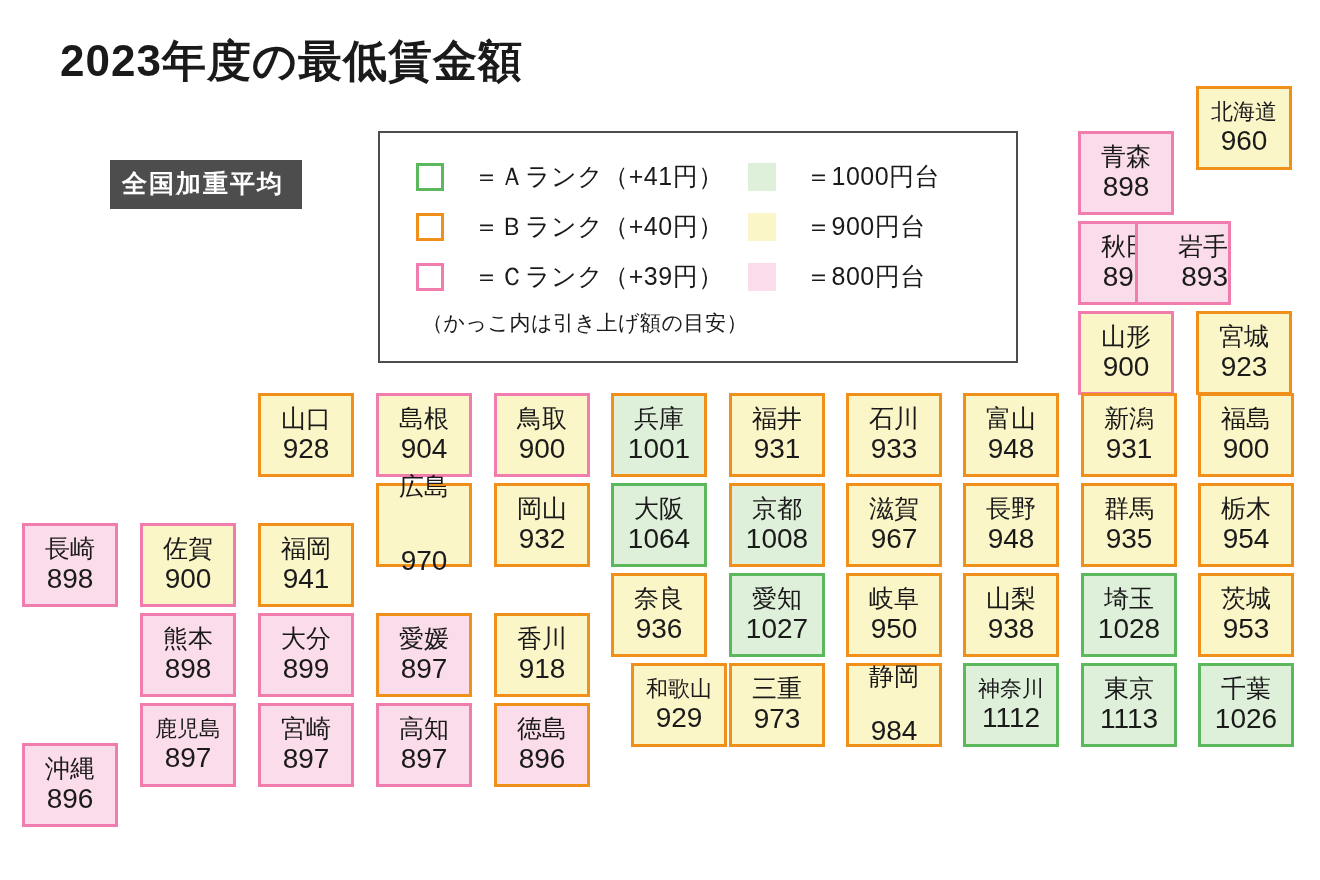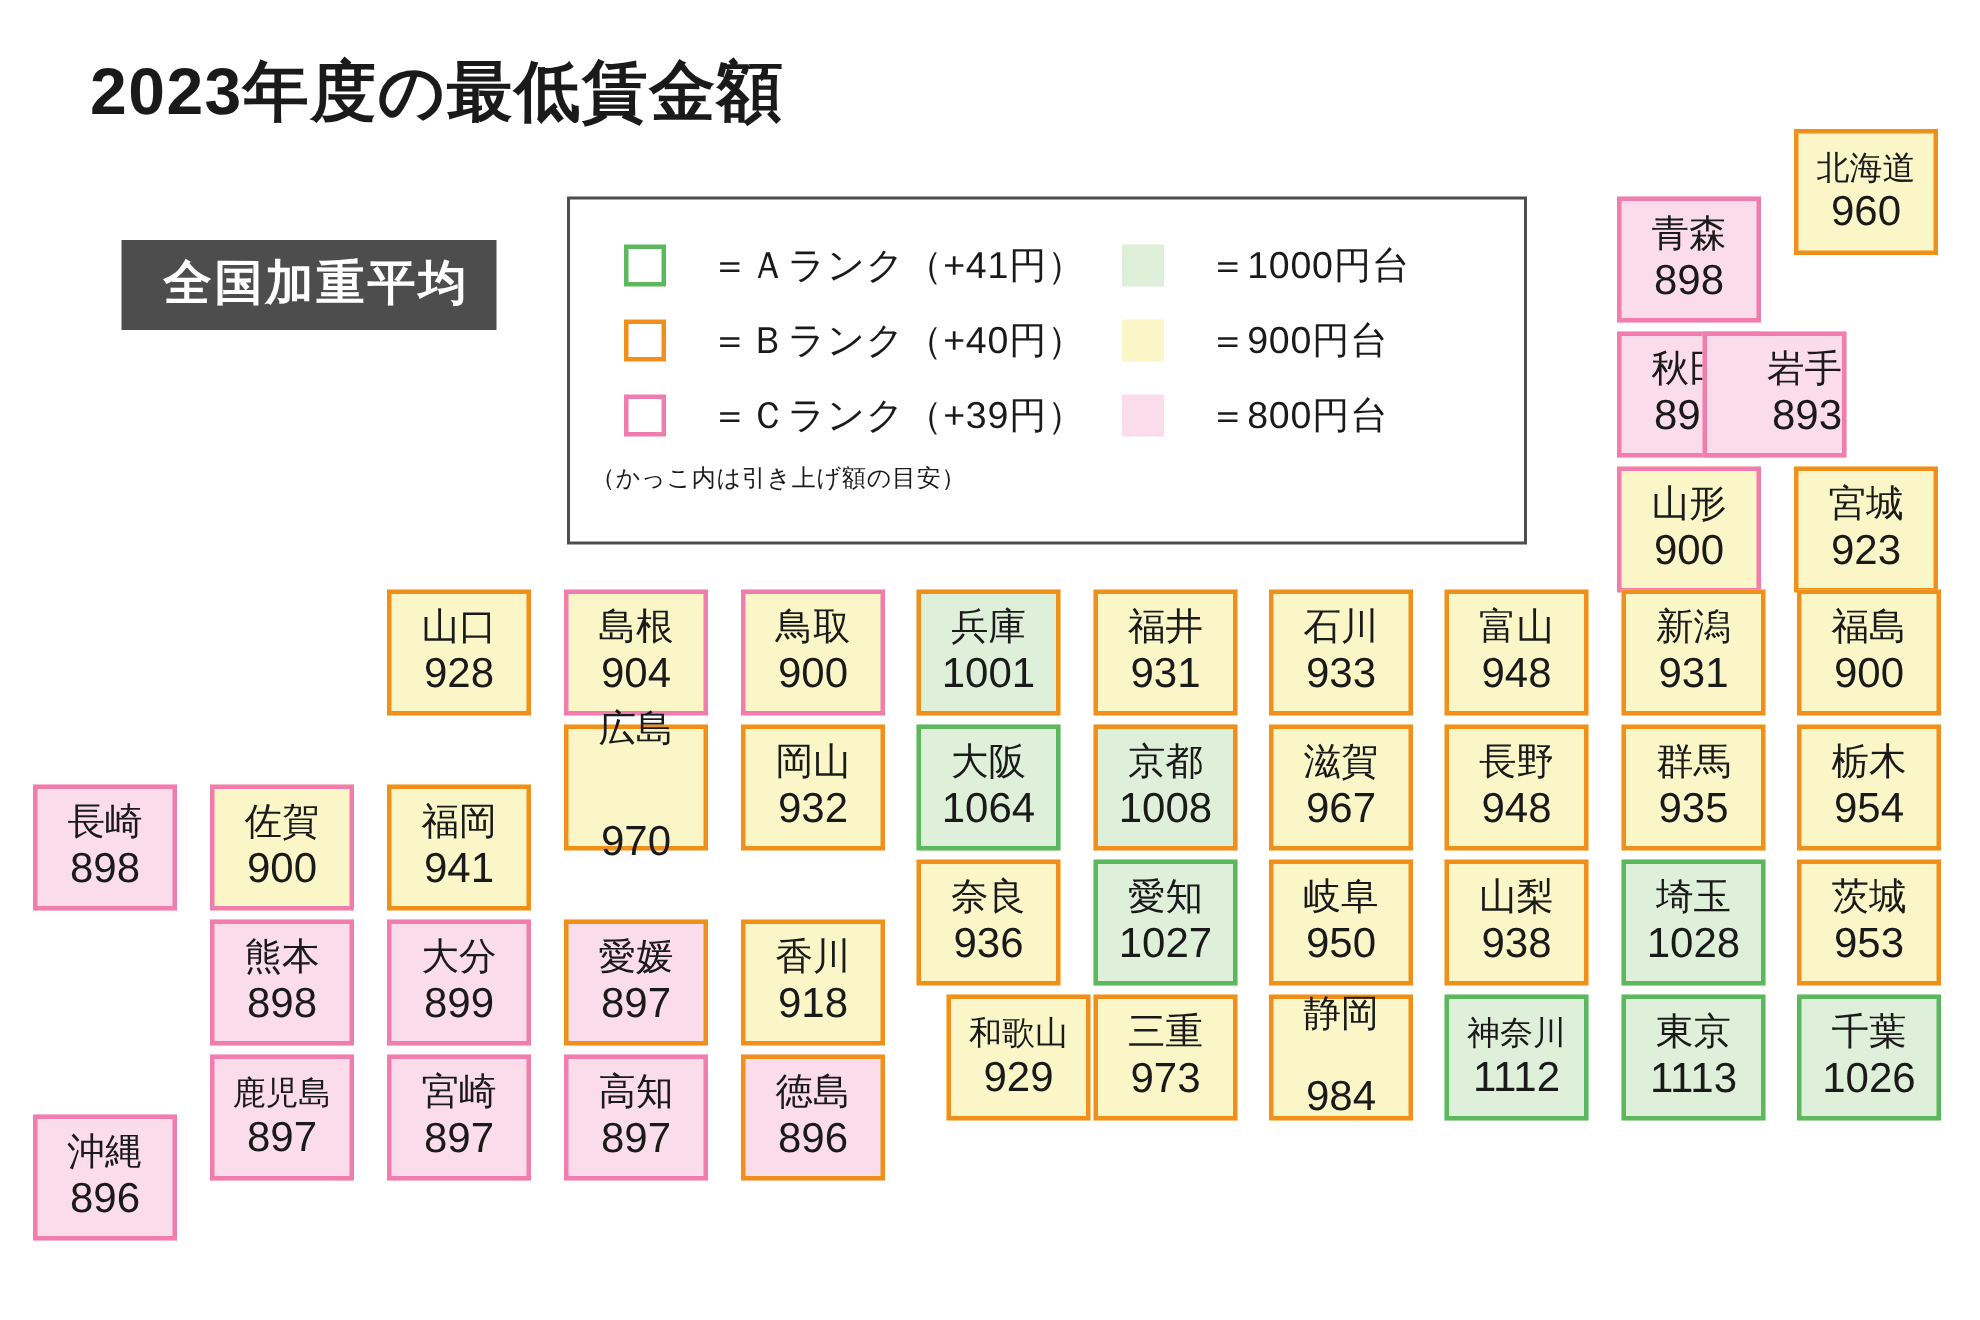--- a/index.html
+++ b/index.html
@@ -29,23 +29,23 @@
     position: absolute;
     left: 60px;
     top: 160px;
     width: 292px;
     text-align: center;
   }
   #avg-label {
     display: inline-block;
     background: #4d4d4d;
     color: #ffffff;
-    font-size: 32px;
+    font-size: 25px;
     font-weight: bold;
-    padding: 7px 18px 9px 28px;
+    padding: 7px 18px 9px 12px;
     letter-spacing: 2px;
   }
   #avg-value-row {
     margin-top: 14px;
     white-space: nowrap;
   }
   #avg-value {
     font-size: 48px;
     font-weight: bold;
     letter-spacing: 1px;
@@ -84,23 +84,23 @@
     box-sizing: border-box;
     margin-right: 10px;
     flex: none;
   }
   .legend-text {
     font-size: 25px;
     letter-spacing: 0.5px;
   }
   #legend-note {
     position: absolute;
-    left: 14px;
+    left: 42px;
     top: 176px;
-    font-size: 16px;
+    font-size: 21px;
     letter-spacing: 0.5px;
   }
   
   .cell {
     position: absolute;
     width: 96px;
     height: 84px;
     box-sizing: border-box;
     border: 3px solid #000;
     display: flex;

